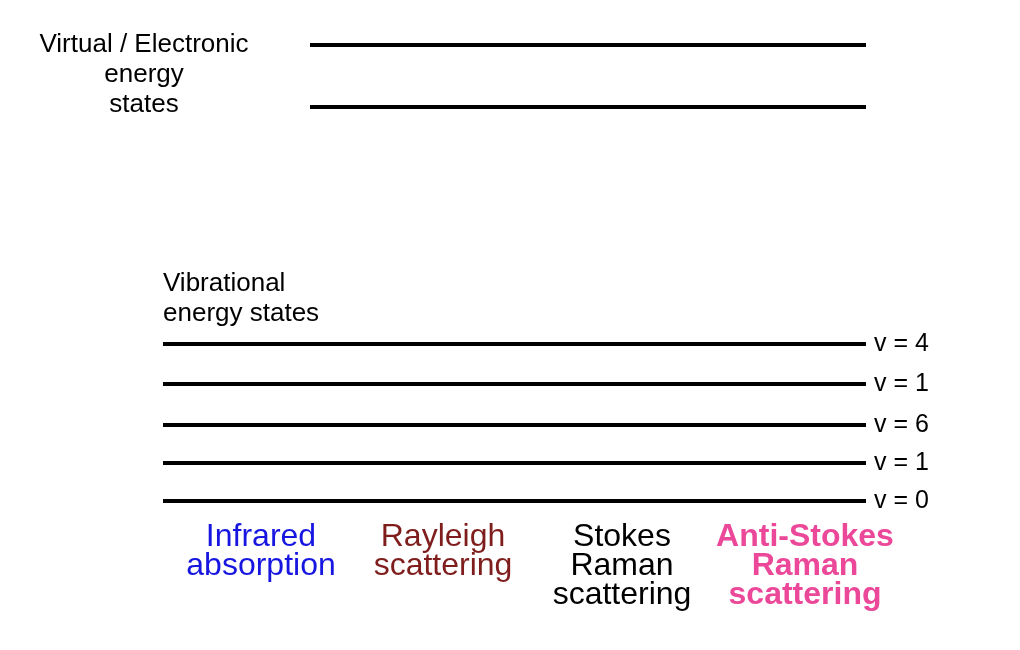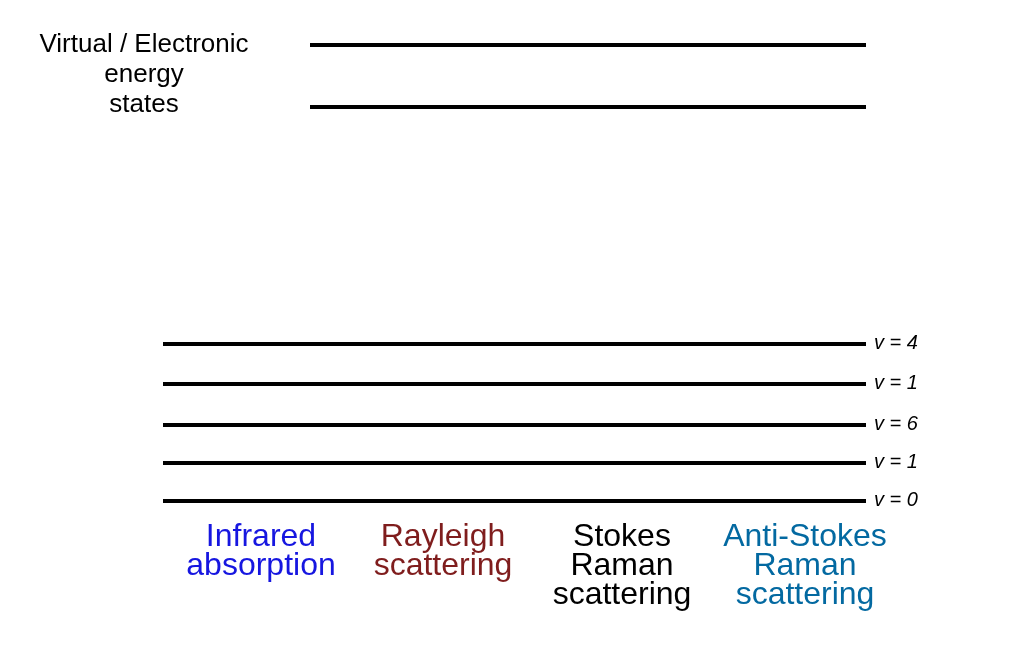--- a/index.html
+++ b/index.html
@@ -58,24 +58,23 @@
   .vib-line {
     left: 163px;
     width: 703px;
   }
 
   
   .v-label {
     position: absolute;
     left: 874px;
     color: #000000;
-    font-size: 20px;
+    font-size: 25px;
     line-height: 25px;
     white-space: nowrap;
-    font-style: italic;
   }
 
   
   .process-caption {
     position: absolute;
     top: 503px;
     font-size: 32px;
     line-height: 29px;
     text-align: center;
     white-space: pre-line;
@@ -90,37 +89,39 @@
 
 <div id="diagram">
 
   <div class="label-block" id="virtual-label">Virtual / Electronic
 energy
 states</div>
 
   <div class="energy-line virtual-line" style="top:25px;"></div>
   <div class="energy-line virtual-line" style="top:87px;"></div>
 
+  <div class="label-block" id="vibrational-label">Vibrational
+energy states</div>
 
   <div class="energy-line vib-line" style="top:324px;"></div>
   <div class="energy-line vib-line" style="top:364px;"></div>
   <div class="energy-line vib-line" style="top:405px;"></div>
   <div class="energy-line vib-line" style="top:443px;"></div>
   <div class="energy-line vib-line" style="top:481px;"></div>
 
   <div class="v-label" style="top:312px;">v = 4</div>
   <div class="v-label" style="top:352px;">v = 1</div>
   <div class="v-label" style="top:393px;">v = 6</div>
   <div class="v-label" style="top:431px;text-align:center;">v = 1</div>
   <div class="v-label" style="top:469px;">v = 0</div>
 
   <div class="process-caption" id="caption-infrared" style="color: rgb(22, 22, 224);">Infrared
 absorption</div>
   <div class="process-caption" id="caption-rayleigh" style="color: #7f1d1d;">Rayleigh
 scattering</div>
   <div class="process-caption" id="caption-stokes" style="color: #000000;">Stokes
 Raman
 scattering</div>
-  <div class="process-caption" id="caption-antistokes" style="color: #0369a1;">Anti-Stokes
+  <div class="process-caption" id="caption-antistokes" style="color: #ec4899; font-weight: bold;">Anti-Stokes
 Raman
 scattering</div>
 
 </div>
 
 </body></html>

